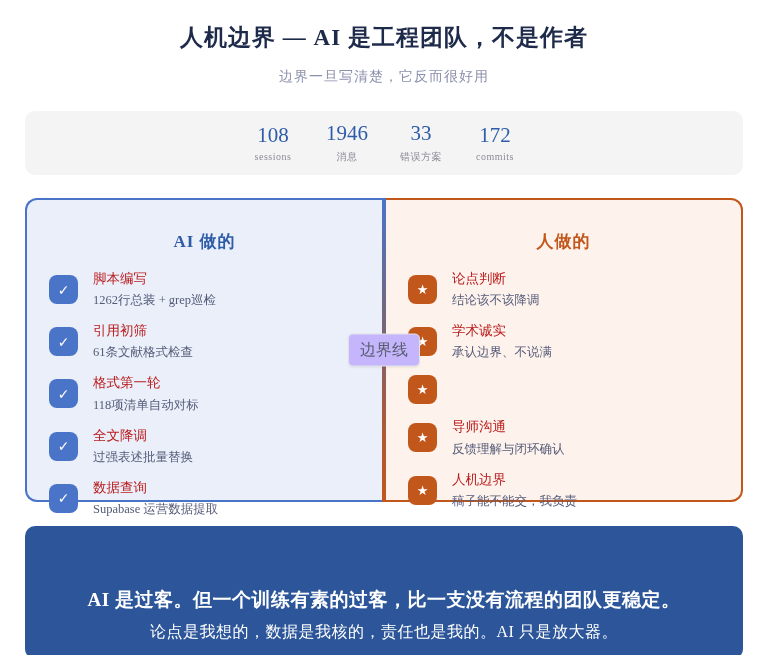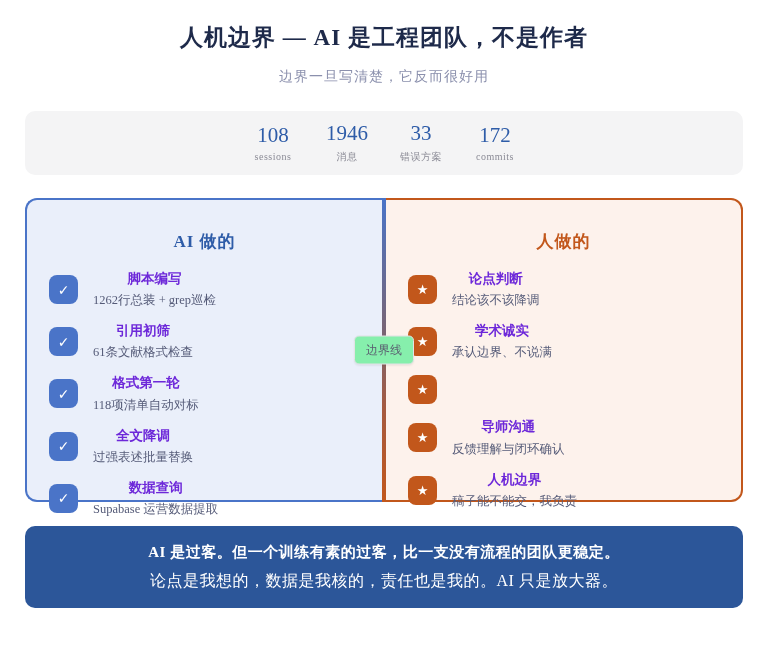--- a/index.html
+++ b/index.html
@@ -98,64 +98,64 @@
     justify-content: center;
     color: #ffffff;
     font-size: 14px;
     font-family: "DejaVu Sans", sans-serif;
   }
   .badge-check { background: #4a74c8; }
   .badge-star { background: #c2571b; font-size: 13px; }
   .item-text { line-height: 1.2; }
   .item-title {
     font-size: 13.5px;
-    font-weight: bold;
-    color: #6d28d9;
-    text-align: center;
+    font-weight: normal;
+    color: #b91c1c;
   }
   .item-desc {
     font-size: 12.5px;
     color: #555b78;
     margin-top: 6px;
   }
 
   
   .divider {
     width: 4px;
     background: linear-gradient(to bottom, #4a74c8 0%, #7a6472 45%, #a65a3f 70%, #c2571b 100%);
   }
   .divider-label {
     position: absolute;
     left: 50%;
     top: 50%;
     transform: translate(-50%, -50%);
-    background: #86efac;
+    background: #c4b5fd;
     border: 1px solid #e3e3e6;
     border-radius: 5px;
     box-shadow: 0 1px 2px rgba(0,0,0,0.06);
     padding: 5px 11px;
-    font-size: 12px;
+    font-size: 16px;
     color: #5a5e70;
     white-space: nowrap;
     z-index: 2;
   }
 
   
   .footer-banner {
     margin-top: 24px;
     background: #2c5699;
     border-radius: 10px;
     padding: 17px 10px 16px 10px;
     text-align: center;
   }
   .footer-line1 {
     color: #ffffff;
-    font-size: 15px;
+    font-size: 19px;
     font-weight: bold;
     letter-spacing: 0.5px;
+    margin-top: 44px;
   }
   .footer-line2 {
     color: #ffffff;
     font-size: 16px;
     margin-top: 9px;
     letter-spacing: 0.5px;
   }
 </style>
 </head>
 <body>

